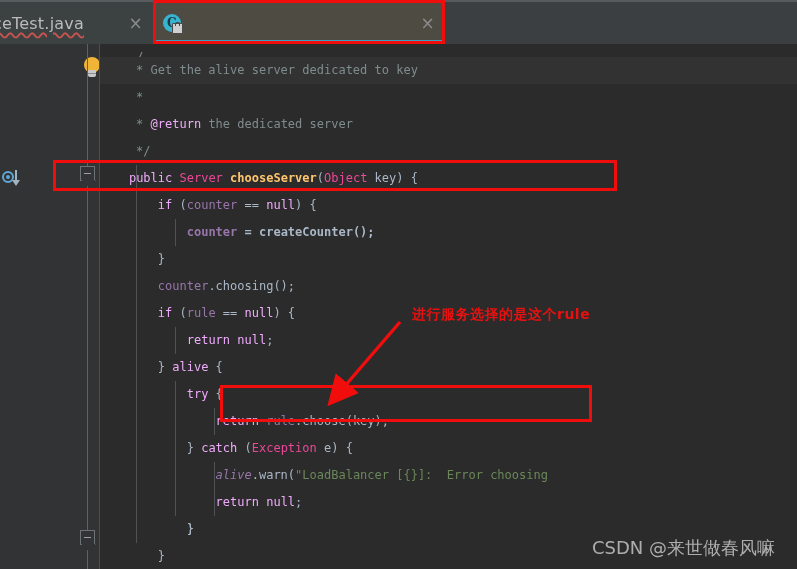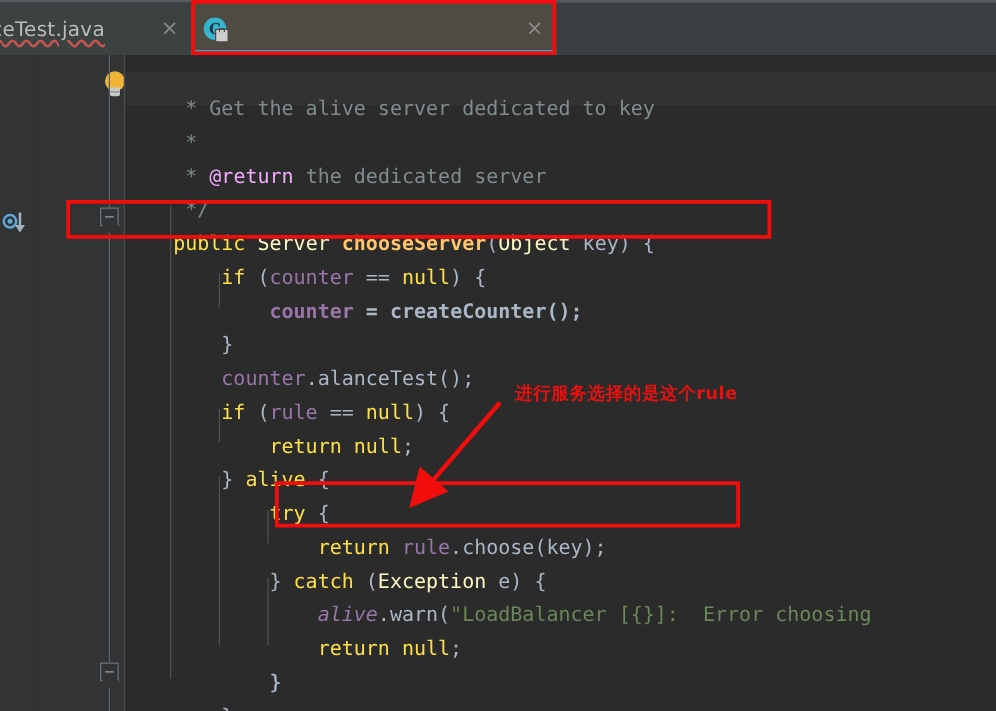--- a/index.html
+++ b/index.html
@@ -250,40 +250,39 @@
   }
 
   
   .line {
     position: absolute;
     left: 0;
     height: 27px;
     line-height: 27px;
     white-space: pre;
     font-family: "DejaVu Sans Mono", monospace;
-    font-size: 16px;
+    font-size: 12px;
     letter-spacing: 0px;
     color: #a9b7c6;
-    margin-top: 16px;
   }
   .hl-line {
     position: absolute;
     left: 0; width: 697px;
     height: 27px;
     background: #323232;
   }
   .indent-guide {
     position: absolute;
     width: 1px;
     background: #4e5254;
   }
 
   
-  .t-kw      { color: #fde047; }
-  .t-type    { color: #fef9c3; }
+  .t-kw      { color: #f0abfc; }
+  .t-type    { color: #ec4899; }
   .t-method  { color: #ffc66d; font-weight: bold; }
   .t-field   { color: #9876aa; }
   .t-static  { color: #9876aa; font-style: italic; }
   .t-plain   { color: #a9b7c6; }
   .t-string  { color: #6a8759; }
   .t-doc     { color: #7f8c8d; }
   .t-doctag  { color: #f0abfc; }
   .t-call    { color: #a9b7c6; }
 
   
@@ -376,21 +375,21 @@
           <div class="line" style="top: 0px;"><span class="t-plain">     </span><span class="t-doc">/</span></div>
           <div class="hl-line" style="top: 13px;"></div>
           <div class="line" style="top: 13px;"><span class="t-doc">     * Get the alive server dedicated to key</span></div>
           <div class="line" style="top: 40px;"><span class="t-doc">     *</span></div>
           <div class="line" style="top: 67px;"><span class="t-doc">     * </span><span class="t-doctag">@return</span><span class="t-doc"> the dedicated server</span></div>
           <div class="line" style="top: 94px;"><span class="t-doc">     */</span></div>
           <div class="line" style="top: 121px;"><span class="t-plain">    </span><span class="t-kw">public</span><span class="t-plain"> </span><span class="t-type">Server</span><span class="t-plain"> </span><span class="t-method">chooseServer</span><span class="t-plain">(</span><span class="t-type">Object</span><span class="t-plain"> key) {</span></div>
           <div class="line" style="top: 148px;"><span class="t-plain">        </span><span class="t-kw">if</span><span class="t-plain"> (</span><span class="t-field">counter</span><span class="t-plain"> == </span><span class="t-kw">null</span><span class="t-plain">) {</span></div>
           <div class="line" style="top: 175px; font-weight: bold;"><span class="t-plain">            </span><span class="t-field">counter</span><span class="t-plain"> = </span><span class="t-call">createCounter</span><span class="t-plain">();</span></div>
           <div class="line" style="top: 202px;"><span class="t-plain">        }</span></div>
-          <div class="line" style="top: 229px;"><span class="t-plain">        </span><span class="t-field">counter</span><span class="t-plain">.alanceTest();</span></div>
+          <div class="line" style="top: 229px;"><span class="t-plain">        </span><span class="t-field">counter</span><span class="t-plain">.choosing();</span></div>
           <div class="line" style="top: 256px;"><span class="t-plain">        </span><span class="t-kw">if</span><span class="t-plain"> (</span><span class="t-field">rule</span><span class="t-plain"> == </span><span class="t-kw">null</span><span class="t-plain">) {</span></div>
           <div class="line" style="top: 283px;"><span class="t-plain">            </span><span class="t-kw">return</span><span class="t-plain"> </span><span class="t-kw">null</span><span class="t-plain">;</span></div>
           <div class="line" style="top: 310px;"><span class="t-plain">        } </span><span class="t-kw">alive</span><span class="t-plain"> {</span></div>
           <div class="line" style="top: 337px;"><span class="t-plain">            </span><span class="t-kw">try</span><span class="t-plain"> {</span></div>
           <div class="line" style="top: 364px;"><span class="t-plain">                </span><span class="t-kw">return</span><span class="t-plain"> </span><span class="t-field">rule</span><span class="t-plain">.choose(key);</span></div>
           <div class="line" style="top: 391px;"><span class="t-plain">            } </span><span class="t-kw">catch</span><span class="t-plain"> (</span><span class="t-type">Exception</span><span class="t-plain"> e) {</span></div>
           <div class="line" style="top: 418px;"><span class="t-plain">                </span><span class="t-static">alive</span><span class="t-plain">.warn(</span><span class="t-string">"LoadBalancer [{}]:  Error choosing</span></div>
           <div class="line" style="top: 445px;"><span class="t-plain">                </span><span class="t-kw">return</span><span class="t-plain"> </span><span class="t-kw">null</span><span class="t-plain">;</span></div>
           <div class="line" style="top: 472px;"><span class="t-plain">            }</span></div>
           <div class="line" style="left: 0px; top: 472px;">            }</div>
@@ -415,14 +414,15 @@
     <defs>
       <marker id="ah" markerWidth="9" markerHeight="9" refX="1.5" refY="4.5" orient="auto">
         <polygon points="0,0 9,4.5 0,9" fill="#f20d0d"></polygon>
       </marker>
     </defs>
     <line id="arrow-line" stroke="#f20d0d" stroke-width="3.4" marker-end="url(#ah)" x1="400" y1="322" x2="344" y2="387"></line>
   </svg>
 
   <div class="annot-text" id="annot-note" style="left: 412px; top: 306px;">进行服务选择的是这个rule</div>
 
+  <div class="watermark" id="watermark" style="left: 592px; top: 536px;">CSDN @来世做春风嘛</div>
 
 </div>
 
 </body></html>

